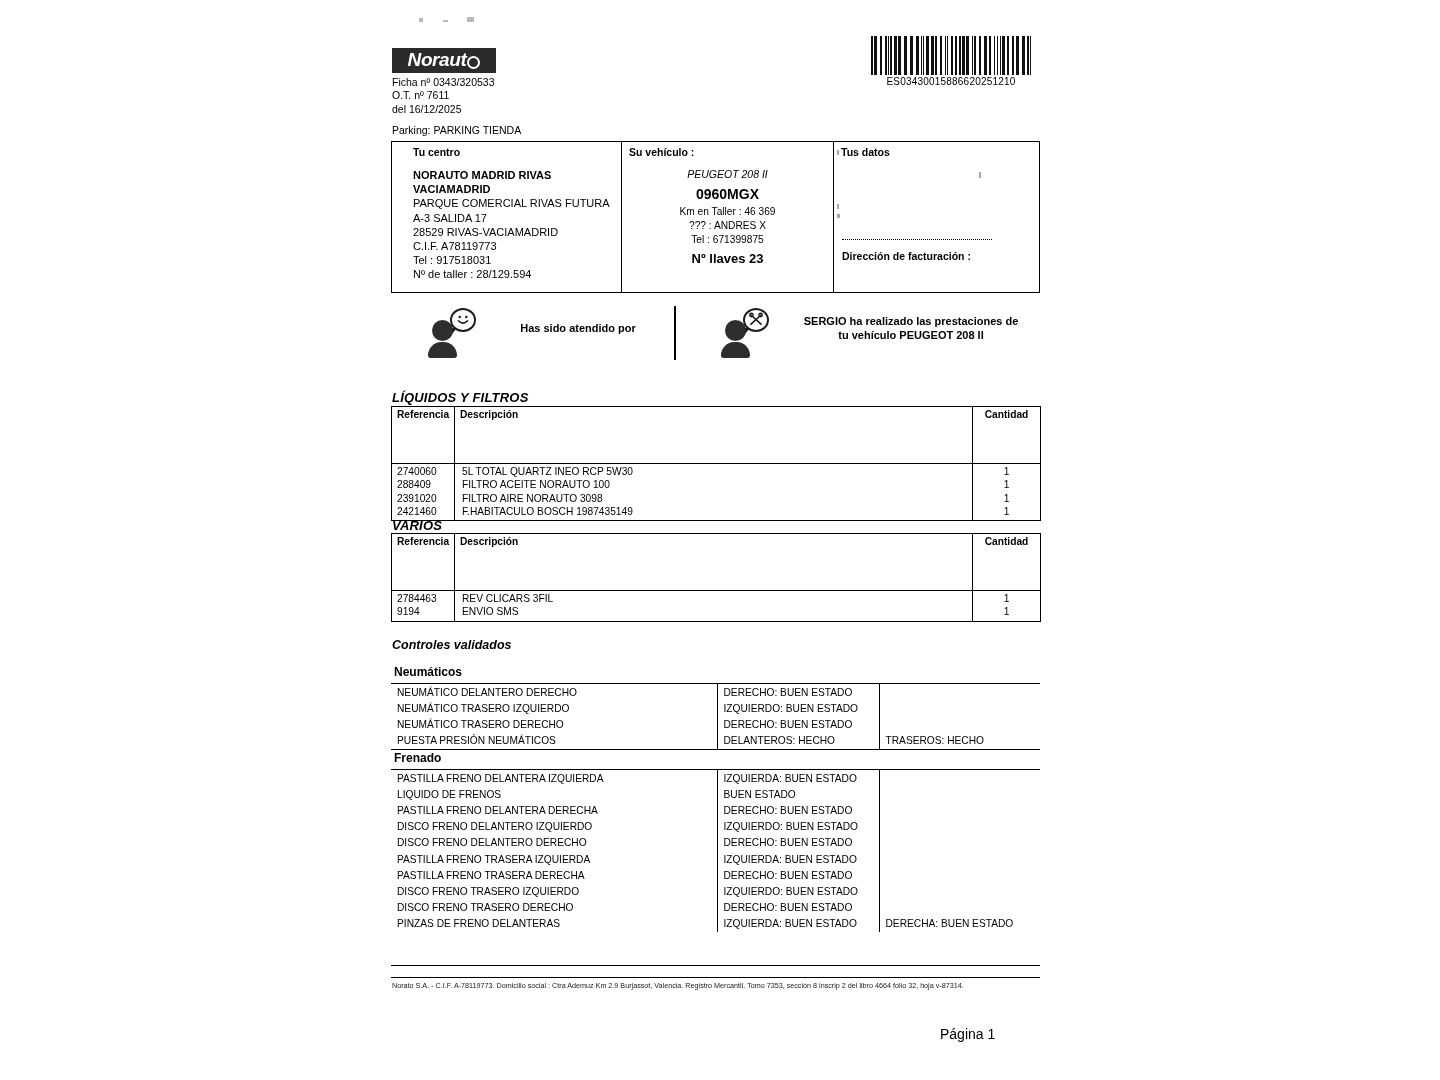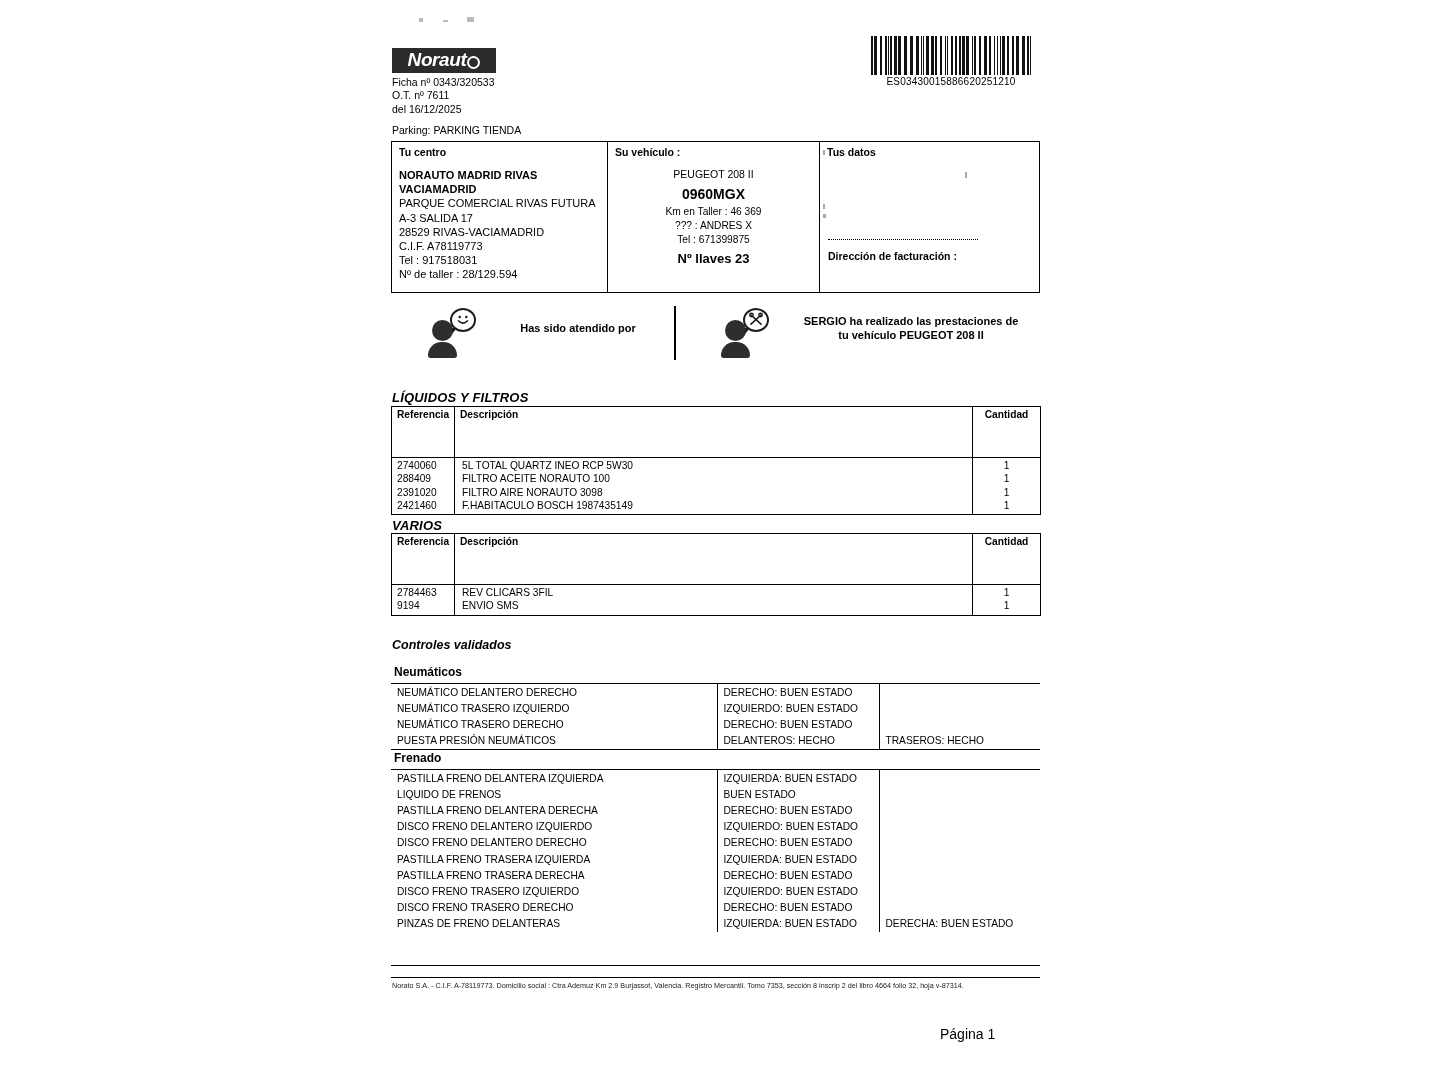--- a/index.html
+++ b/index.html
@@ -104,20 +104,21 @@
     position: absolute;
     left: 391px; top: 141px;
     width: 649px; height: 152px;
     border: 1.4px solid #000;
     box-sizing: border-box;
   }
   .info-col {
     position: absolute;
     top: 0; bottom: 0;
     box-sizing: border-box;
+    margin-left: 14px;
   }
   .col-centro { left: 0; width: 216px; border-right: 1.4px solid #000; }
   .col-veh    { left: 216px; width: 212px; border-right: 1.4px solid #000; }
   .col-datos  { left: 428px; right: 0; }
 
   .col-title {
     position: absolute;
     left: 7px; top: 4px;
     font-size: 10.5px;
     font-weight: bold;
@@ -130,21 +131,21 @@
   }
   .centro-body .b { font-weight: bold; }
 
   .veh-body {
     position: absolute;
     left: 0; right: 0; top: 25px;
     text-align: center;
     font-size: 10.2px;
     line-height: 14px;
   }
-  .veh-model { font-size: 10.5px; }
+  .veh-model { font-size: 10.5px; font-style: italic; }
   .veh-plate { font-size: 14px; font-weight: bold; margin: 6px 0 4px; }
   .veh-keys  { font-size: 13px; font-weight: bold; margin-top: 5px; }
 
   .datos-dotted {
     position: absolute;
     left: 8px; top: 97px;
     width: 150px;
     border-top: 1.6px dotted #000;
   }
   .datos-fact {
@@ -243,21 +244,21 @@
   .parts-table th, .parts-table td {
     border: 1.2px solid #000;
     padding: 0;
     vertical-align: top;
   }
   .parts-table th {
     font-size: 10.2px;
     font-weight: bold;
     text-align: left;
     height: 36px;
-    padding: 2px 0 12px 5px;
+    padding: 2px 0 18px 5px;
     vertical-align: top;
   }
   .parts-table th.c-qty { text-align: center; padding-left: 0; }
   .pt-body-cell { padding: 1px 0 2px 0 !important; }
   .pt-stack { line-height: 13.3px; }
   .pt-stack div { white-space: nowrap; overflow: hidden; }
 
   
   .ctrl-title {
     position: absolute;

